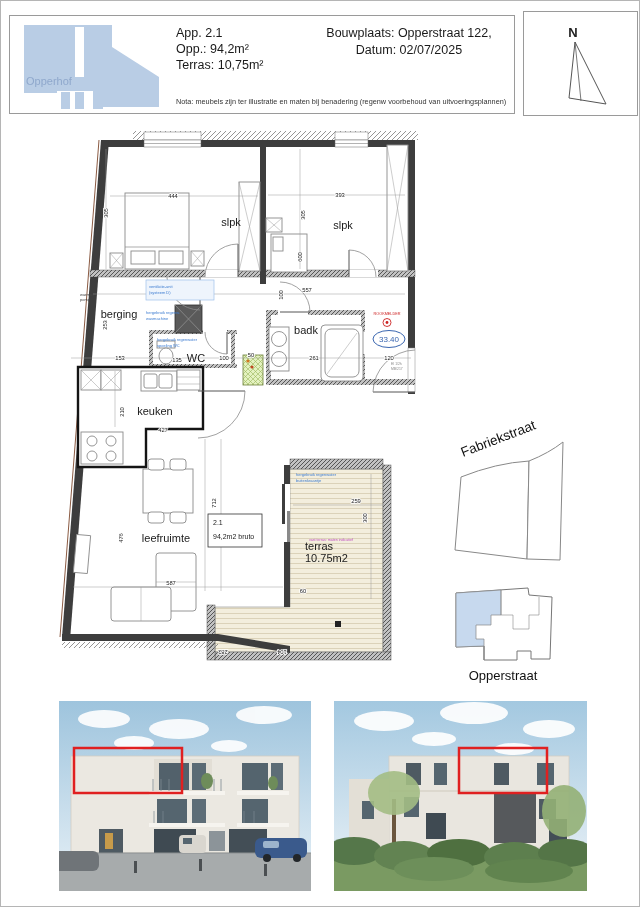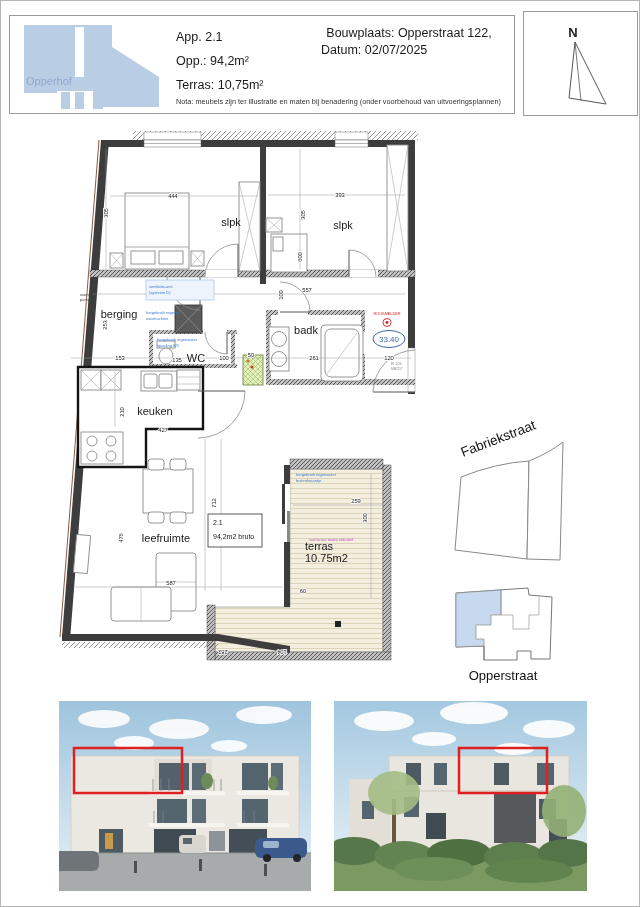--- a/index.html
+++ b/index.html
@@ -1,24 +1,24 @@
 <!DOCTYPE html>
 <html><head>
 <meta charset="utf-8">
 <style>
   html,body{margin:0;padding:0;background:#e8e8e8;}
   .page{position:relative;width:640px;height:907px;background:#ffffff;border:1px solid #b5b5b5;
         box-sizing:border-box;overflow:hidden;font-family:"Liberation Sans",sans-serif;color:#1a1a1a;}
   .abs{position:absolute;}
   .hdr-box{left:8px;top:14px;width:504px;height:97px;border:1px solid #9a9a9a;}
   .compass-box{left:522px;top:10px;width:113px;height:103px;border:1px solid #9a9a9a;}
-  .hdr-col1{left:175px;top:24px;font-size:12.5px;line-height:24px;white-space:pre;}
+  .hdr-col1{left:175px;top:24px;font-size:12.5px;line-height:16px;white-space:pre;}
   .hdr-col2{left:320px;top:24px;width:176px;font-size:12.5px;line-height:16.5px;}
   .hdr-col2 .r{text-align:center;white-space:nowrap;}
-  .hdr-col2 .l{text-align:left;white-space:nowrap;}
+  .hdr-col2 .l{text-align:center;white-space:nowrap;}
   .nota{left:175px;top:96px;font-size:7.3px;color:#333;white-space:nowrap;}
   svg{display:block;}
   text{font-family:"Liberation Sans",sans-serif;}
   .room{font-size:11px;fill:#1a1a1a;}
   .dim{font-size:5.8px;fill:#222;paint-order:stroke;stroke:#ffffff;stroke-width:1.6px;}
   .tiny{font-size:4px;}
   .blue{fill:#3a7ad0;}
   .wl{fill:#3d3d3d;}
   .fur{fill:#ffffff;stroke:#8a8a8a;stroke-width:0.9;}
   .thin{stroke:#9a9a9a;stroke-width:0.5;fill:none;}
@@ -45,21 +45,21 @@
 
   <div class="abs hdr-col1"><span>App. 2.1</span>
 <span>Opp.: 94,2m²</span>
 <span>Terras: 10,75m²</span></div>
 
   <div class="abs hdr-col2">
     <div class="r">Bouwplaats: Opperstraat 122,</div>
     <div class="l">Datum: 02/07/2025</div>
   </div>
 
-  <div class="abs nota">Nota: meubels zijn ter illustratie en maten bij benadering (onder voorbehoud van uitvoeringsplannen)</div>
+  <div class="abs nota">Nota: meubels zijn ter illustratie en maten bij benadering (regenw voorbehoud van uitvoeringsplannen)</div>
 
   <div class="abs compass-box"></div>
   <svg class="abs" style="left:522px;top:10px" width="113" height="103" viewBox="0 0 113 103">
     <text x="50" y="26" font-size="13" font-weight="bold" fill="#222" text-anchor="middle">N</text>
     <polygon points="52,31 83,93 46,87" fill="#ffffff" stroke="#555" stroke-width="1"></polygon>
     <line x1="52" y1="31" x2="58" y2="90" stroke="#555" stroke-width="0.8"></line>
   </svg>
 
   <svg class="abs" style="left:52px;top:128px" width="396" height="562" viewBox="0 0 396 562">
     <defs>

